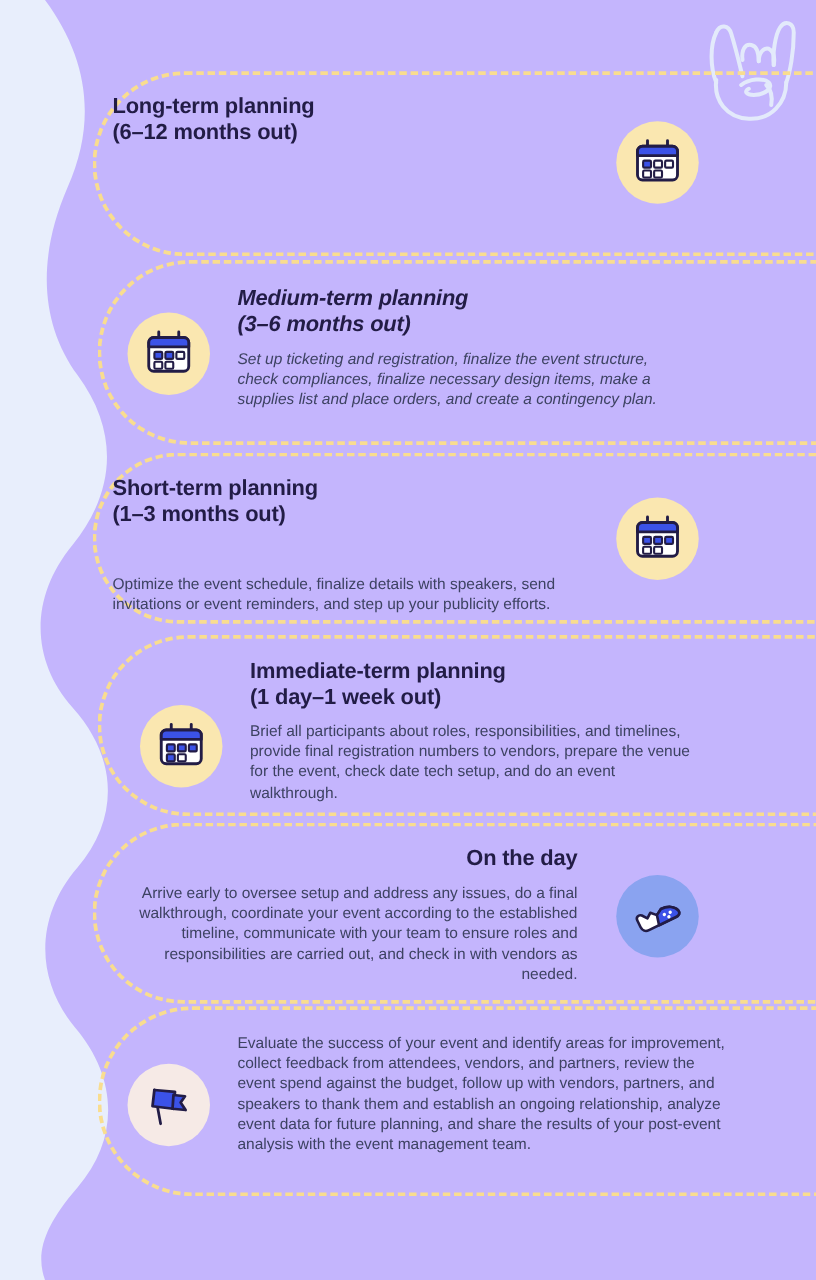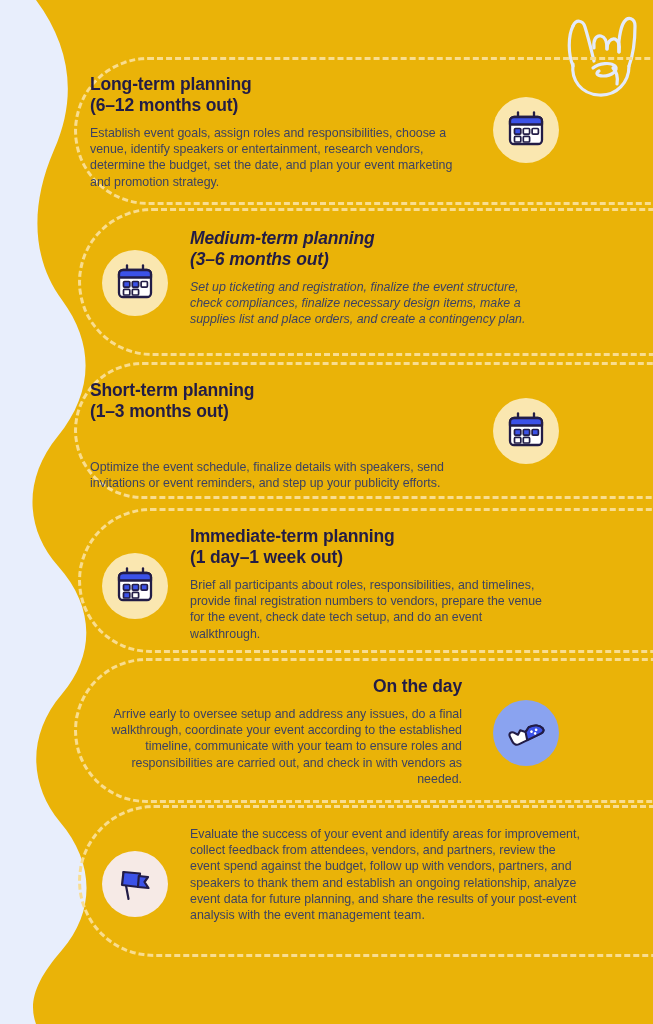--- a/index.html
+++ b/index.html
@@ -8,21 +8,21 @@
     height: 1024px;
     overflow: hidden;
     background: #ffffff;
     font-family: "Liberation Sans", sans-serif;
   }
 
   #page {
     position: relative;
     width: 653px;
     height: 1024px;
-    background: #eab308;
+    background: #c4b5fd;
     overflow: hidden;
   }
 
   
   .bg-wave {
     position: absolute;
     left: 0; top: 0;
     width: 90px; height: 1024px;
     pointer-events: none;
     z-index: 0;
@@ -102,21 +102,21 @@
   .r1 .badge { margin-left: 38px; margin-top: 23px; }
 
   .r2 { left: 102px; top: 228px; width: 470px; font-style: italic; }
   .r2 .text-col { width: 355px; margin-left: 22px; }
   .r2 .badge { margin-top: 22px; }
 
   .r3 { left: 90px;  top: 380px; width: 470px; }
   .r3 .text-col { width: 372px; gap: 28px; }
   .r3 .badge { margin-left: 31px; margin-top: 18px; }
 
-  .r4 { left: 102px; top: 526px; width: 478px; }
+  .r4 { left: 112px; top: 526px; width: 478px; align-items: center; }
   .r4 .text-col { width: 362px; margin-left: 22px; }
   .r4 .badge { margin-top: 27px; }
 
   .r5 { left: 90px;  top: 676px; width: 470px; }
   .r5 .text-col { width: 372px; text-align: right; }
   .r5 .badge { margin-left: 31px; margin-top: 24px; }
 
   .r6 { left: 102px; top: 817px; width: 482px; }
   .r6 .text-col { width: 400px; margin-left: 22px; }
   .r6 .badge { margin-top: 34px; }
@@ -152,21 +152,20 @@
     </g>
   </svg>
 
   <div class="timeline">
 
     <div class="step s1"></div>
     <div class="row r1">
       <div class="text-col">
         <div class="title">Long-term planning
 (6–12 months out)</div>
-        <div class="desc">Establish event goals, assign roles and responsibilities, choose a venue, identify speakers or entertainment, research vendors, determine the budget, set the date, and plan your event marketing and promotion strategy.</div>
       </div>
       <div class="badge" style="background:#fae7b0;">
         <svg width="42" height="42" viewBox="0 0 42 42">
           <line x1="13" y1="3.5" x2="13" y2="12" stroke="#221c46" stroke-width="2.3" stroke-linecap="round"></line>
           <line x1="29" y1="3.5" x2="29" y2="12" stroke="#221c46" stroke-width="2.3" stroke-linecap="round"></line>
           <rect x="5" y="8" width="32" height="27" rx="4" fill="#ffffff" stroke="#221c46" stroke-width="2.3"></rect>
           <path d="M5,15.5 L5,12 A4,4 0 0 1 9,8 L33,8 A4,4 0 0 1 37,12 L37,15.5 Z" fill="#3b52e8" stroke="#221c46" stroke-width="2.3" stroke-linejoin="round"></path>
           <rect x="9.5" y="19.5" width="6.3" height="5.6" rx="1" fill="#3b52e8" stroke="#221c46" stroke-width="1.7"></rect>
           <rect x="18.3" y="19.5" width="6.3" height="5.6" rx="1" fill="#ffffff" stroke="#221c46" stroke-width="1.7"></rect>
           <rect x="27.1" y="19.5" width="6.3" height="5.6" rx="1" fill="#ffffff" stroke="#221c46" stroke-width="1.7"></rect>

